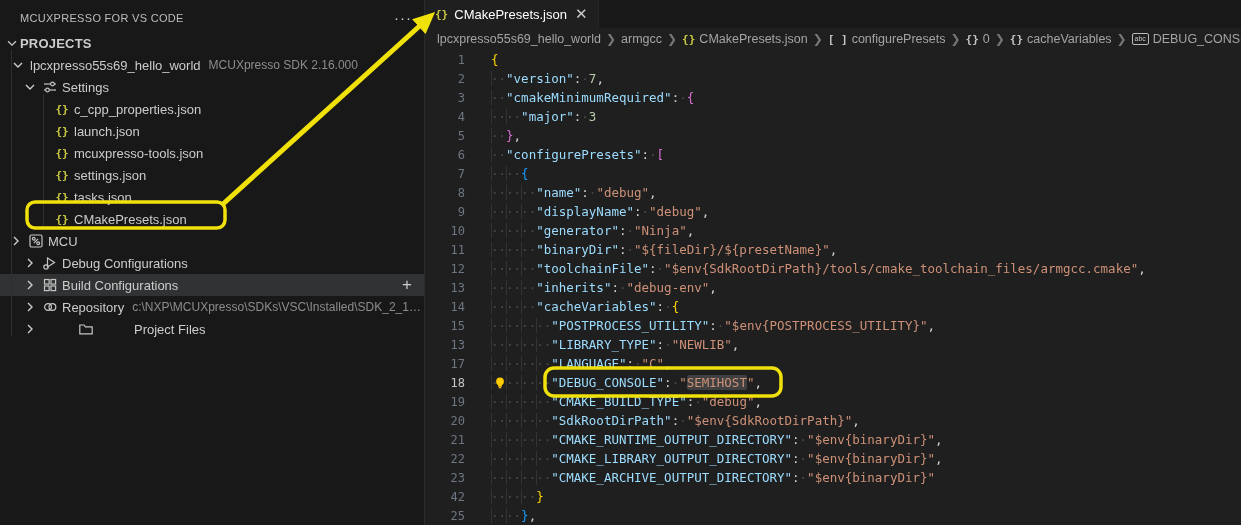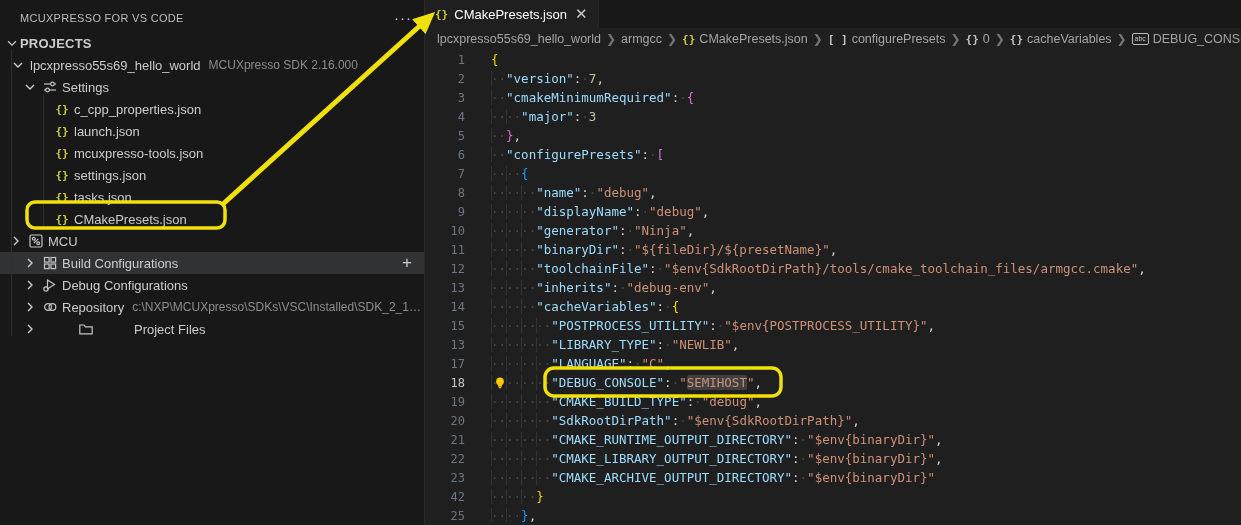--- a/index.html
+++ b/index.html
@@ -154,50 +154,50 @@
           <span class="ticn">
             <svg width="16" height="16" viewBox="0 0 16 16" fill="none" stroke="#c5c5c5" stroke-width="1.2">
               <rect x="2" y="2" width="12" height="12" rx="1.5"></rect>
               <circle cx="5.8" cy="5.8" r="1.4"></circle>
               <circle cx="10.2" cy="10.2" r="1.4"></circle>
               <path d="M5.8 10.2 L10.2 5.8"></path>
             </svg>
           </span>
           <span class="lab">MCU</span>
         </div>
+        <div class="trow" style="padding-left: 22px;">
+          <span class="chv">
+            <svg width="16" height="16" viewBox="0 0 16 16">
+              <polyline points="6,4 10,8 6,12" fill="none" stroke="#cccccc" stroke-width="1.4"></polyline>
+            </svg>
+          </span>
+          <span class="ticn">
+            <svg width="16" height="16" viewBox="0 0 16 16" fill="none" stroke="#c5c5c5" stroke-width="1.2">
+              <path d="M5.5 3 L12.5 7.5 L5.5 12 Z"></path>
+              <circle cx="4" cy="12" r="2.2"></circle>
+            </svg>
+          </span>
+          <span class="lab">Debug Configurations</span>
+        </div>
         <div class="trow hov" style="padding-left: 22px;">
           <span class="chv">
             <svg width="16" height="16" viewBox="0 0 16 16">
               <polyline points="6,4 10,8 6,12" fill="none" stroke="#cccccc" stroke-width="1.4"></polyline>
             </svg>
           </span>
           <span class="ticn">
             <svg width="16" height="16" viewBox="0 0 16 16" fill="none" stroke="#c5c5c5" stroke-width="1.2">
               <rect x="2.5" y="2.5" width="4.6" height="4.6"></rect>
               <rect x="9" y="2.5" width="4.6" height="4.6"></rect>
               <rect x="2.5" y="9" width="4.6" height="4.6"></rect>
               <rect x="9" y="9" width="4.6" height="4.6"></rect>
             </svg>
           </span>
           <span class="lab">Build Configurations</span>
           <span class="act">+</span>
-        </div>
-        <div class="trow" style="padding-left: 22px;">
-          <span class="chv">
-            <svg width="16" height="16" viewBox="0 0 16 16">
-              <polyline points="6,4 10,8 6,12" fill="none" stroke="#cccccc" stroke-width="1.4"></polyline>
-            </svg>
-          </span>
-          <span class="ticn">
-            <svg width="16" height="16" viewBox="0 0 16 16" fill="none" stroke="#c5c5c5" stroke-width="1.2">
-              <path d="M5.5 3 L12.5 7.5 L5.5 12 Z"></path>
-              <circle cx="4" cy="12" r="2.2"></circle>
-            </svg>
-          </span>
-          <span class="lab">Debug Configurations</span>
         </div>
         <div class="trow" style="padding-left: 22px;">
           <span class="chv">
             <svg width="16" height="16" viewBox="0 0 16 16">
               <polyline points="6,4 10,8 6,12" fill="none" stroke="#cccccc" stroke-width="1.4"></polyline>
             </svg>
           </span>
           <span class="ticn">
             <svg width="16" height="16" viewBox="0 0 16 16" fill="none" stroke="#c5c5c5" stroke-width="1.2">
               <circle cx="6" cy="8" r="3.4"></circle>

